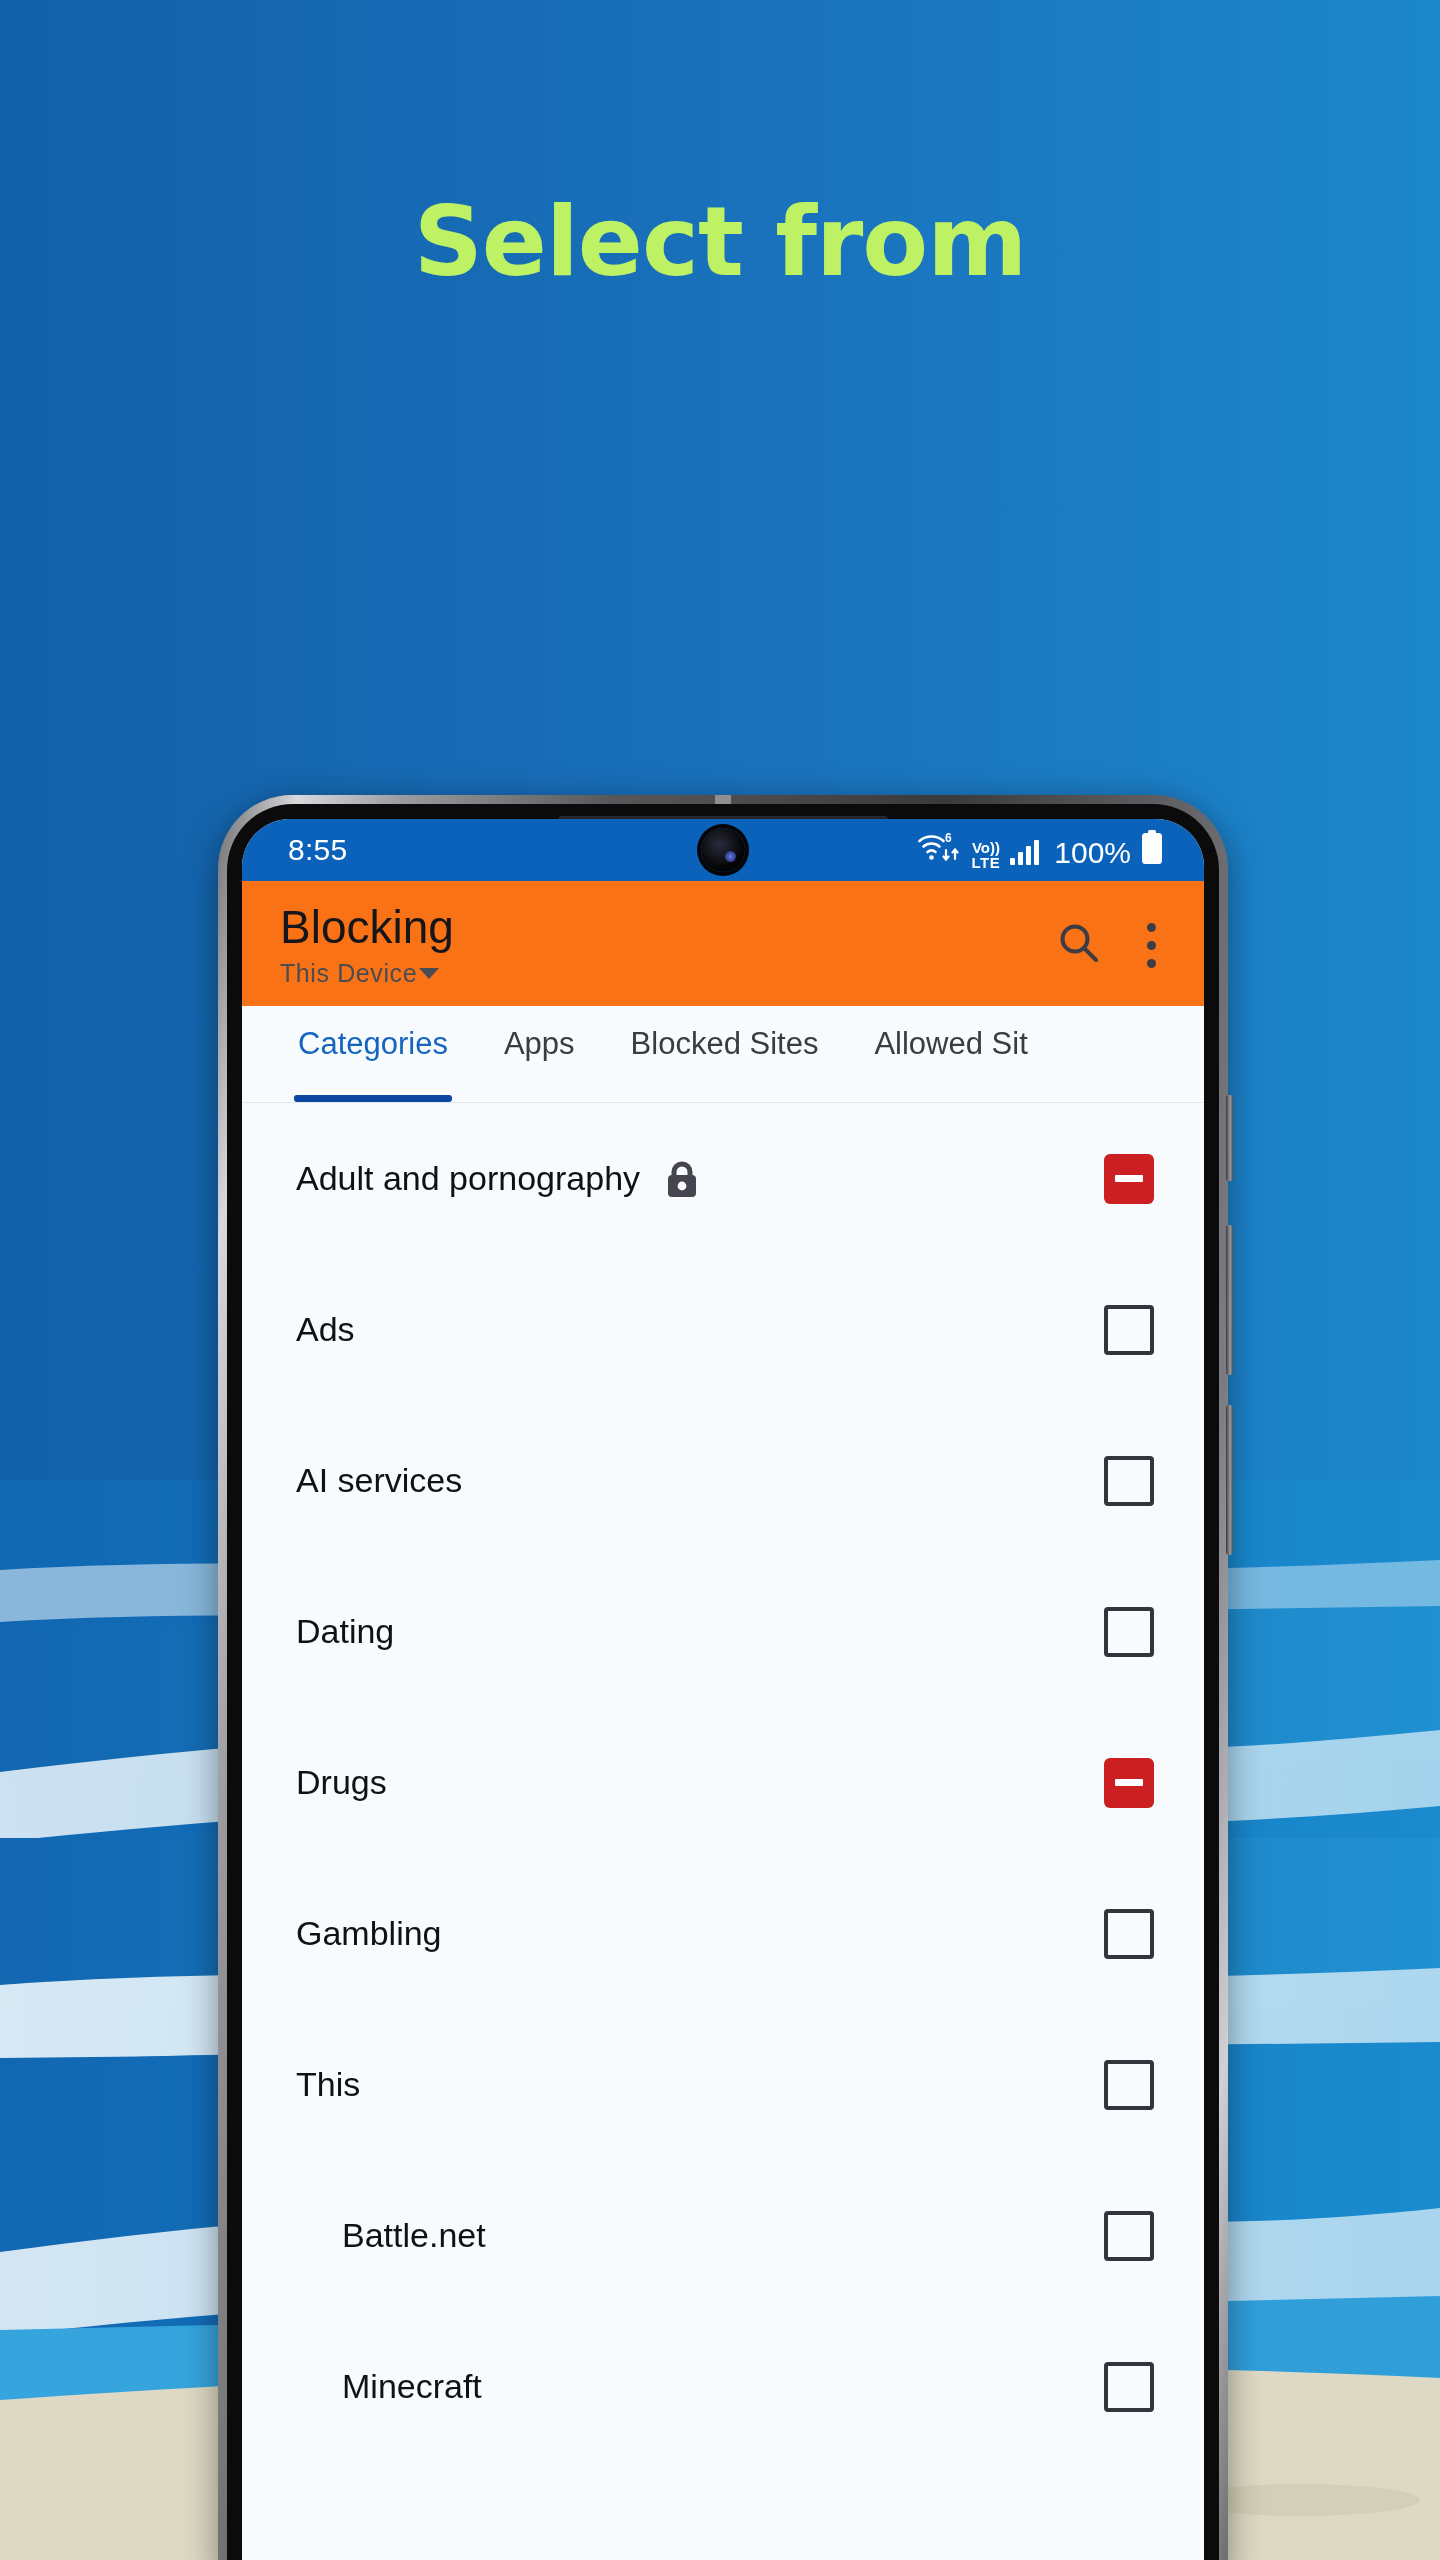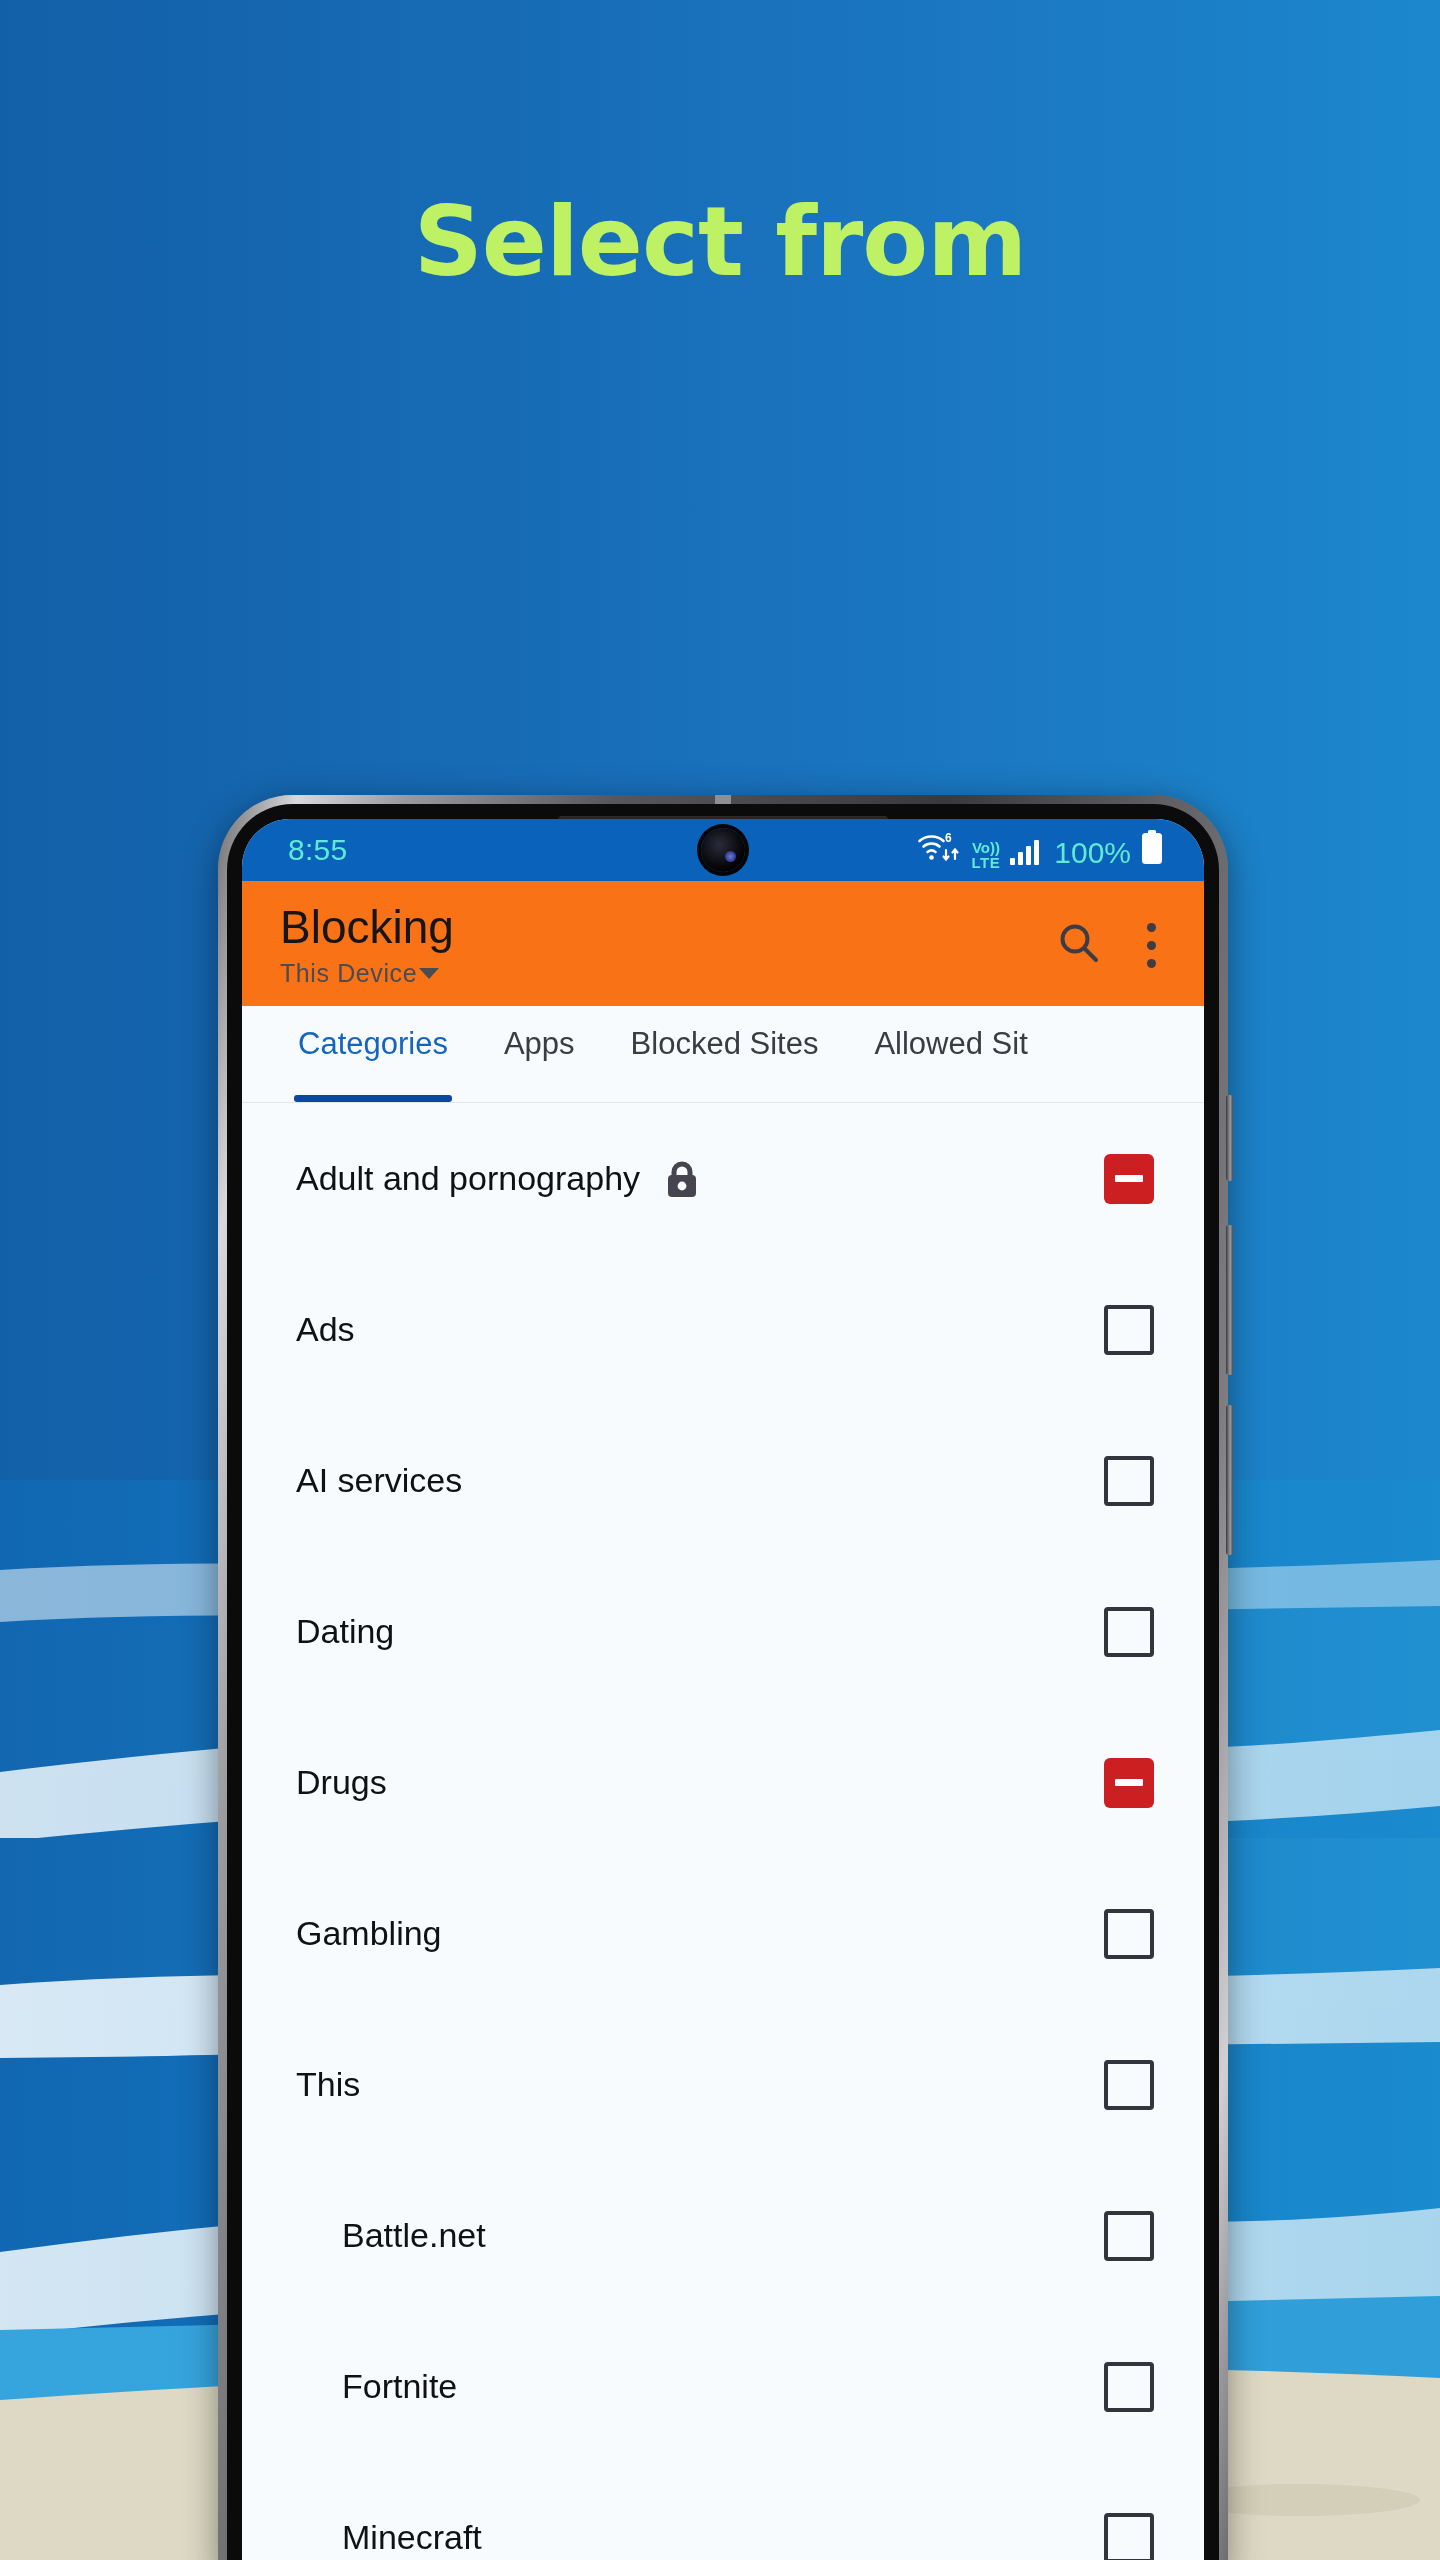--- a/index.html
+++ b/index.html
@@ -56,21 +56,21 @@
   }
   
   .sidebtn{position:absolute;right:-5px;width:7px;border-radius:3px;
     background:linear-gradient(90deg,#3a3a3d,#9b9ba0 60%,#4a4a4e);}
   .sb1{top:300px;height:86px;}
   .sb2{top:430px;height:150px;}
   .sb3{top:610px;height:150px;}
 
   
   .statusbar{
-    position:relative;height:62px;background:#0b62ba;color:#5eead4;
+    position:relative;height:62px;background:#0b62ba;color:#ffffff;
     display:flex;align-items:center;
   }
   .sb-time{margin-left:46px;font-size:30px;letter-spacing:.3px;}
   .sb-right{margin-left:auto;margin-right:40px;display:flex;align-items:flex-end;gap:9px;}
   .camhole{
     position:absolute;left:50%;top:50%;transform:translate(-50%,-50%);
     width:44px;height:44px;border-radius:50%;
     background:radial-gradient(circle at 42% 38%,#2a2c3c 0%,#0d0d12 48%,#000 75%);
     box-shadow:0 0 0 4px #050508;
   }
@@ -305,23 +305,19 @@
         </div>
         <div class="row">
           <div class="label">This</div>
           <span class="cb empty"></span>
         </div>
         <div class="row sub">
           <div class="label">Battle.net</div>
           <span class="cb empty"></span>
         </div>
         <div class="row sub">
-          <div class="label">Fortnite</div>
-          <span class="cb empty"></span>
-        </div>
-        <div class="row sub">
           <div class="label">Minecraft</div>
           <span class="cb empty"></span>
         </div>
       </div>
 
   </div>
 </div>
 
 </body></html>

